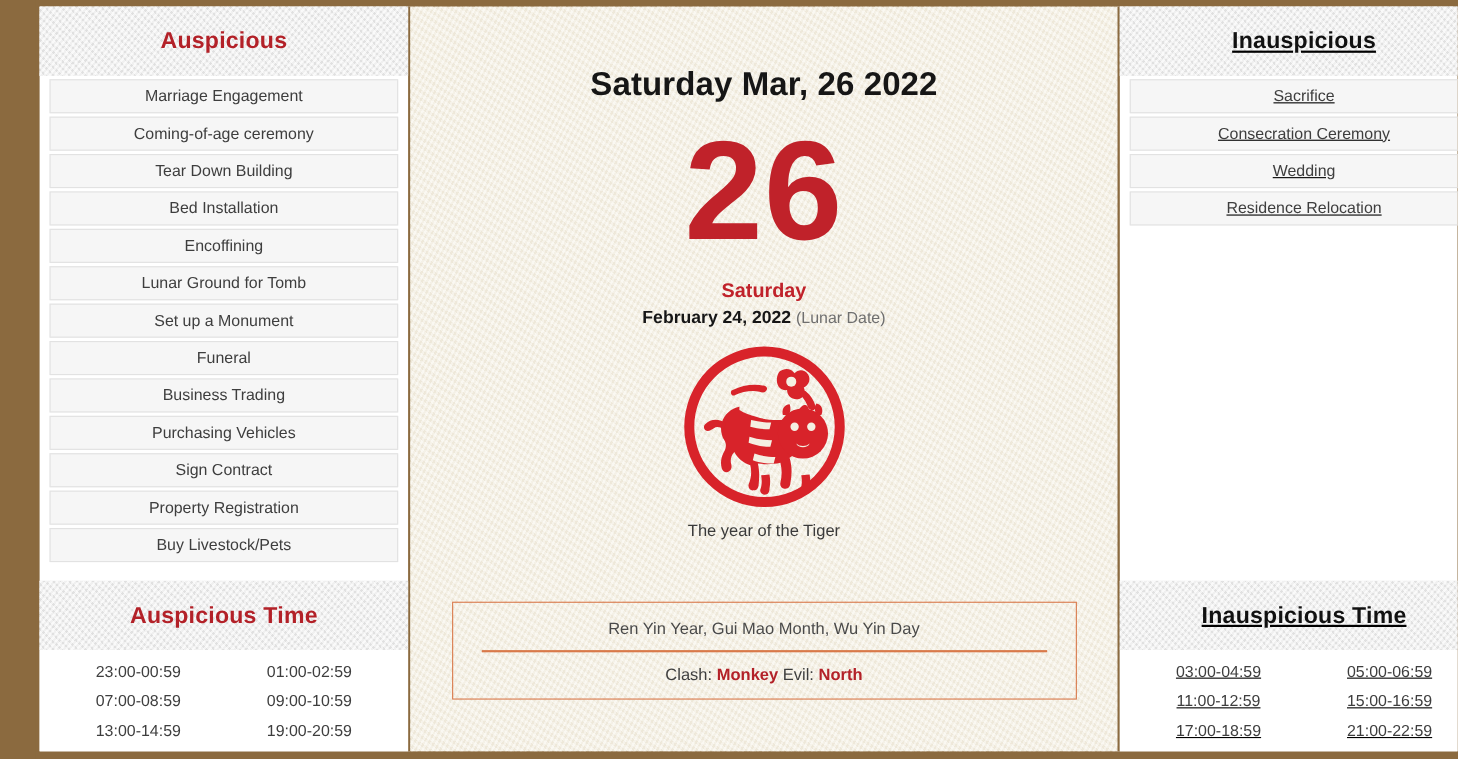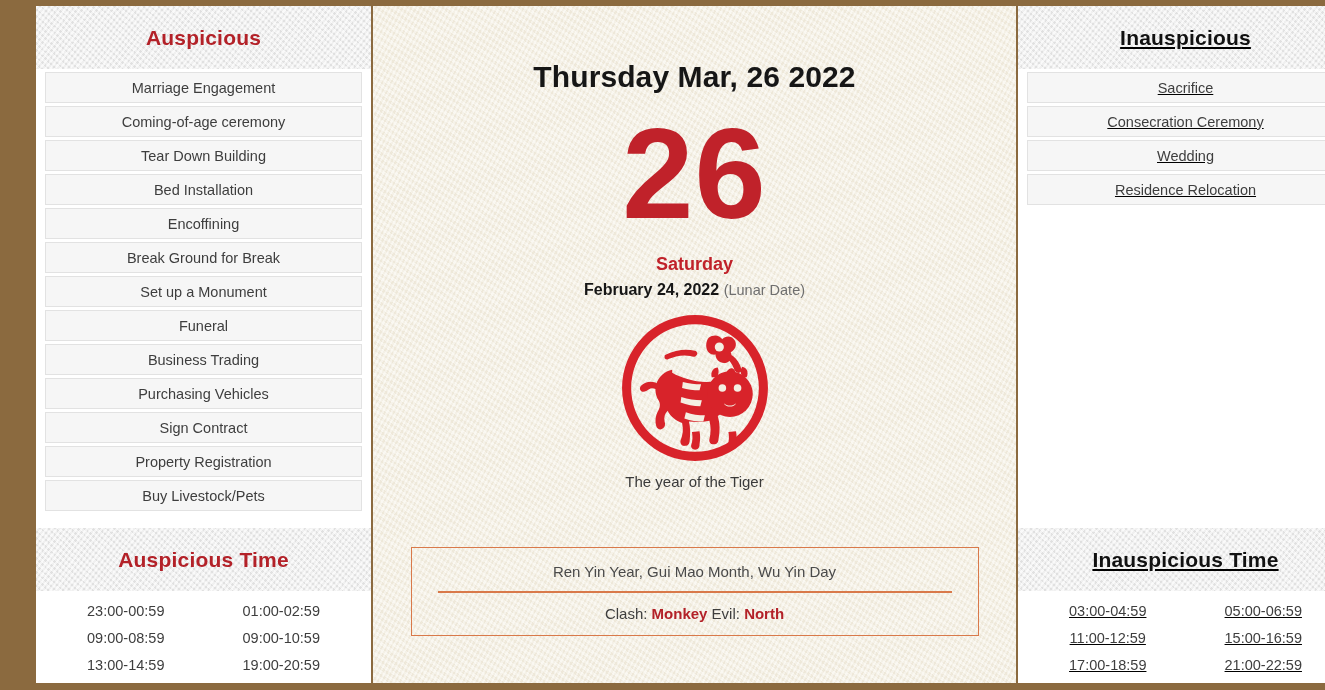--- a/index.html
+++ b/index.html
@@ -195,21 +195,21 @@
         <li class="act-item">
             <span>Tear Down Building</span>
           </li>
         <li class="act-item">
             <span>Bed Installation</span>
           </li>
         <li class="act-item">
             <span>Encoffining</span>
           </li>
         <li class="act-item">
-            <span>Break Ground for Break</span>
+            <span>Lunar Ground for Tomb</span>
           </li>
         <li class="act-item">
             <span>Set up a Monument</span>
           </li>
         <li class="act-item">
             <span>Funeral</span>
           </li>
         <li class="act-item">
             <span>Business Trading</span>
           </li>
@@ -227,32 +227,32 @@
           </li>
       </ul>
     </div>
 
     <div class="time-head-wrap">
       <div class="panel-head red">Auspicious Time</div>
       <div class="panel-body timebody">
         <div class="time-grid">
           <div class="time-cell">23:00-00:59</div>
           <div class="time-cell">01:00-02:59</div>
-          <div class="time-cell">09:00-08:59</div>
+          <div class="time-cell">07:00-08:59</div>
           <div class="time-cell">09:00-10:59</div>
           <div class="time-cell">13:00-14:59</div>
           <div class="time-cell">19:00-20:59</div>
         </div>
       </div>
     </div>
   </div>
 
   <div class="center-panel">
 
-    <div class="big-date">Thursday Mar, 26 2022</div>
+    <div class="big-date">Saturday Mar, 26 2022</div>
 
     <div class="day-number">26</div>
 
     <div class="weekday">Saturday</div>
 
     <div class="lunar-line">
       <span class="lunar-date">February 24, 2022</span>
       <span class="lunar-label">(Lunar Date)</span>
     </div>
 

